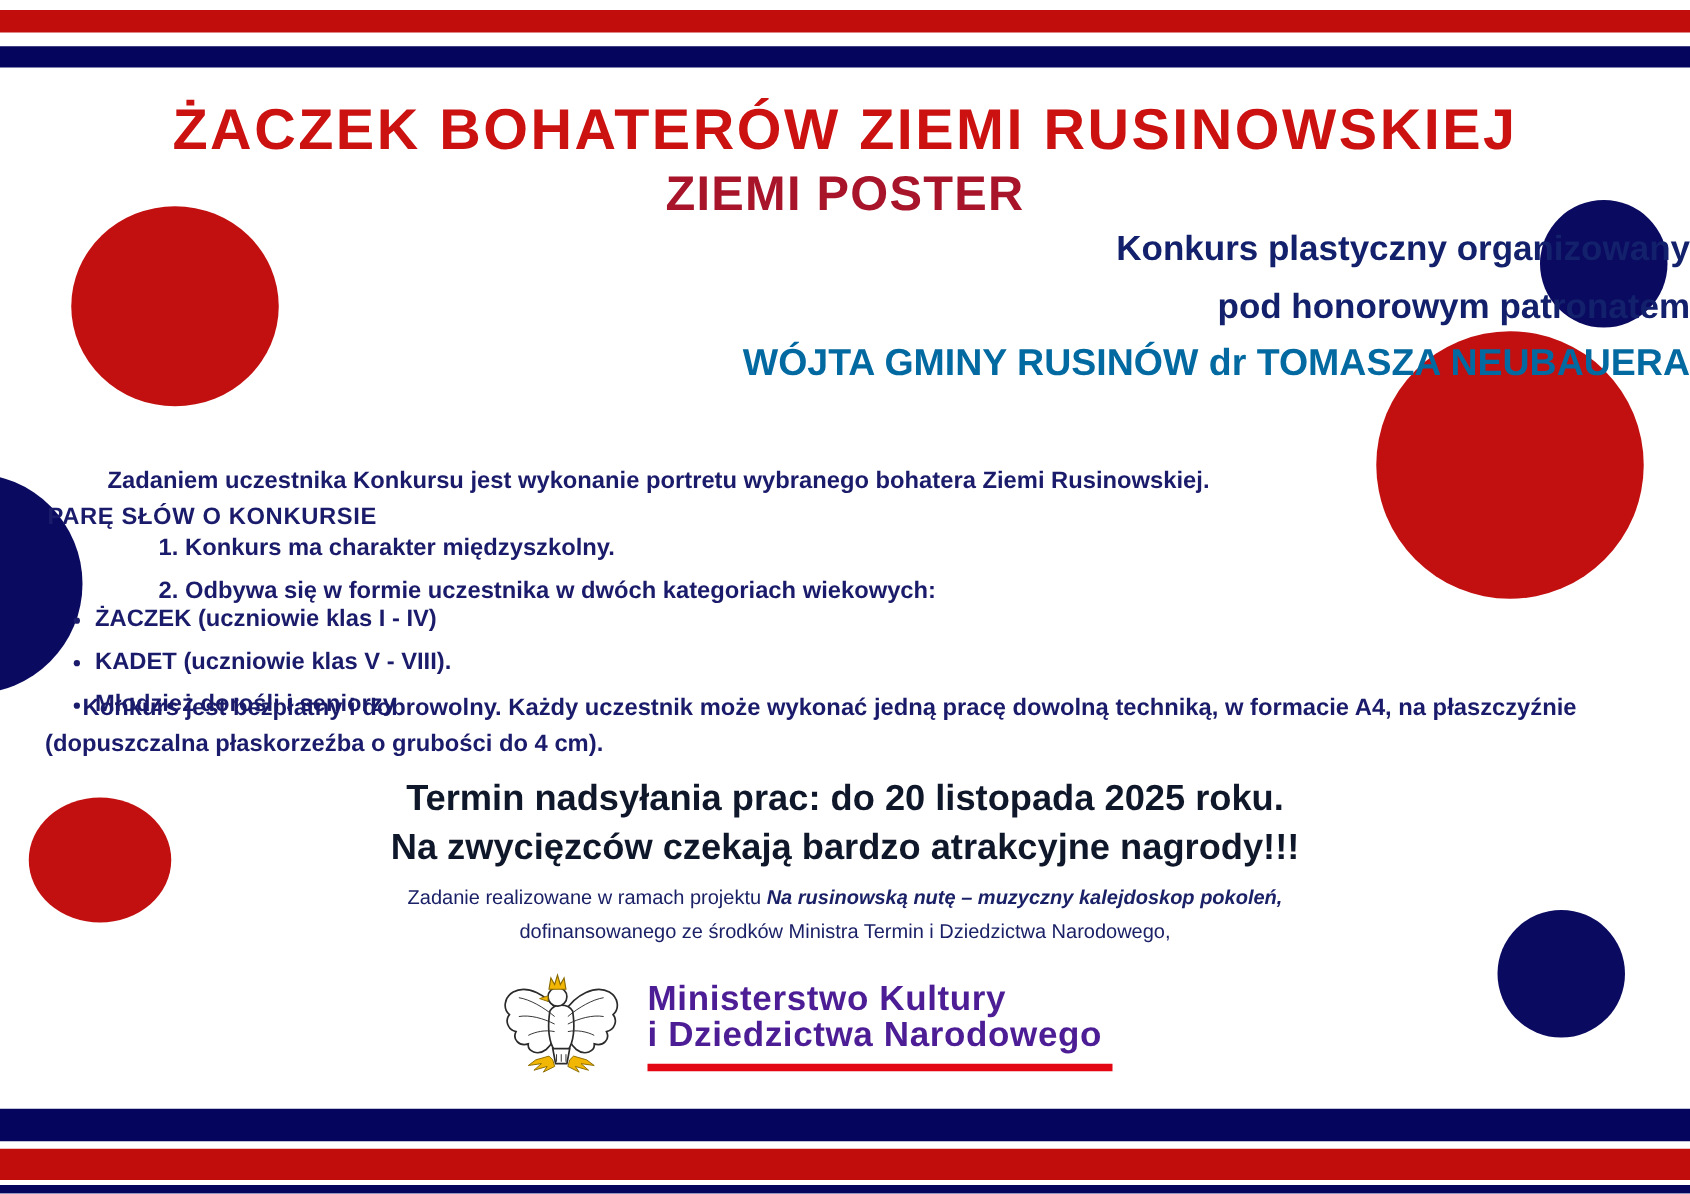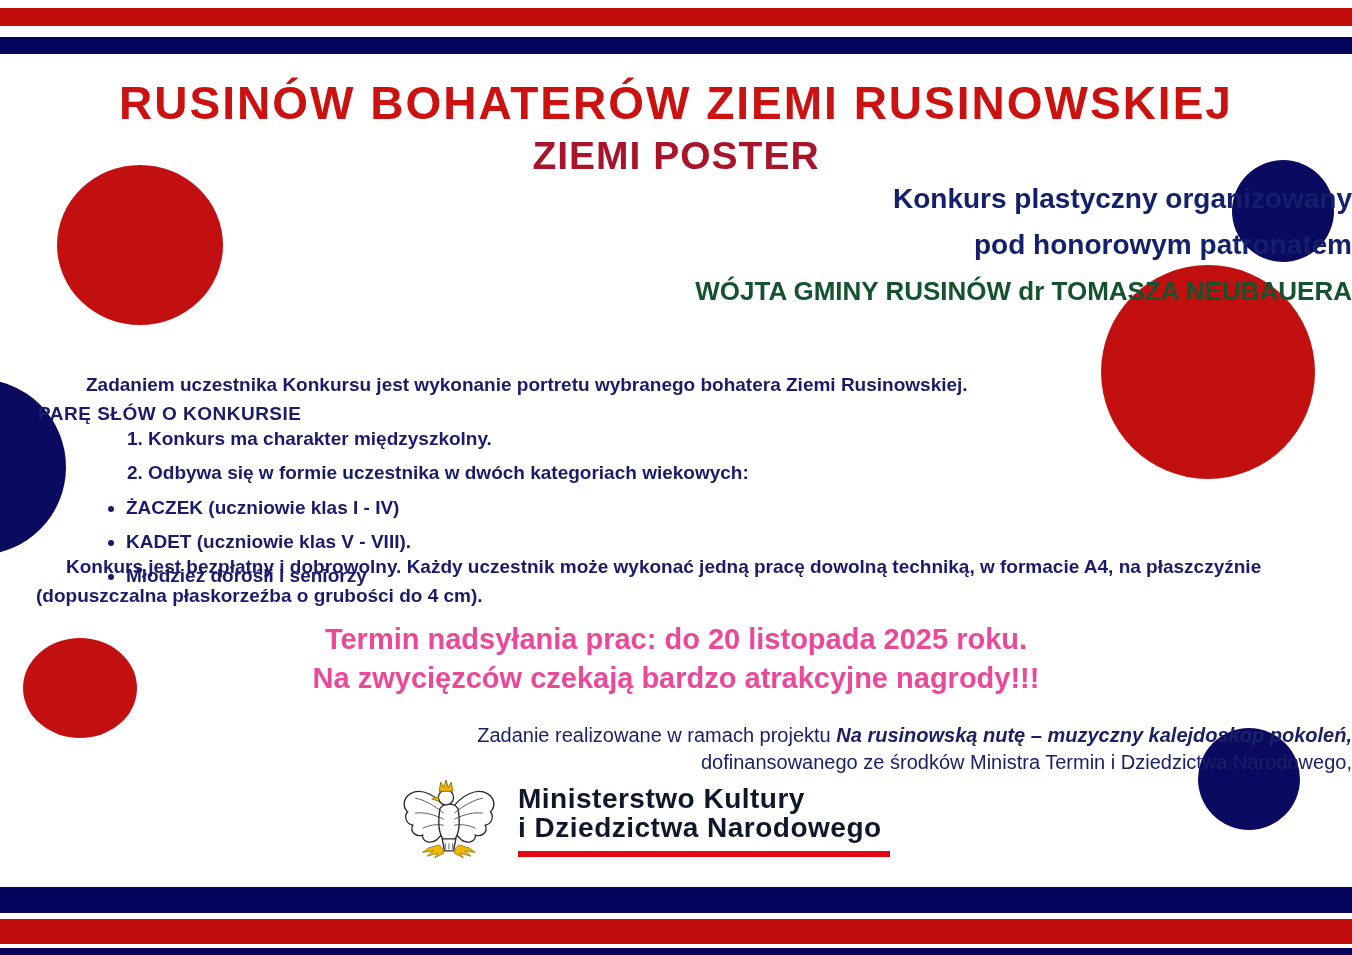--- a/index.html
+++ b/index.html
@@ -31,45 +31,45 @@
     font-size:46px;font-weight:700;letter-spacing:2px;color:#CC1111;
   }
   .title2{
     top:134px;left:0;width:100%;text-align:center;
     font-size:39px;font-weight:700;letter-spacing:1px;color:#A8152B;
   }
   .intro{
     top:176px;left:0;width:100%;text-align:right;
     font-size:28px;font-weight:600;line-height:46px;color:#13206B;
   }
-  .intro .patron{font-size:26px;color:#14532d;}
+  .intro .patron{font-size:30px;color:#0369a1;}
   .bodytext{color:#1B1B6B;font-weight:600;font-size:19px;}
   .task-line{top:374px;left:57px;margin-left:29px;}
   .about-heading{top:403px;left:38px;letter-spacing:0.5px;}
   .num-list{top:426px;left:0;margin:0;padding:0 0 0 148px;list-style:decimal;}
   .num-list li{margin-bottom:8px;line-height:26px;}
-  .bullet-list{top:483px;left:0;margin:12px;padding:0 0 0 114px;list-style:disc;}
+  .bullet-list{top:483px;left:0;margin:0;padding:0 0 0 76px;list-style:disc;}
   .bullet-list li{margin-bottom:8px;line-height:26px;}
   .paragraph{
     top:552px;left:36px;width:1286px;text-indent:30px;line-height:29px;
   }
   .deadline{
     top:620px;left:0;width:100%;text-align:center;
-    font-size:29px;font-weight:600;line-height:39px;color:#ec4899;
+    font-size:29px;font-weight:600;line-height:39px;color:#0f172a;
   }
   .project{
-    top:705px;left:0;width:100%;text-align:right;
-    font-size:20px;font-weight:500;line-height:27px;color:#1B2167;margin-top:17px;
+    top:705px;left:0;width:100%;text-align:center;
+    font-size:16px;font-weight:500;line-height:27px;color:#1B2167;
   }
   .project .proj-name{font-weight:700;font-style:italic;}
   .ministry{top:776px;left:400px;display:flex;align-items:flex-start;}
   .eagle{width:98px;height:88px;flex:0 0 auto;}
   .ministry-text{margin-left:20px;padding-top:8px;}
   .ministry-line{
-    font-size:28px;font-weight:600;color:#0f172a;line-height:29px;letter-spacing:0.5px;
+    font-size:28px;font-weight:600;color:#4c1d95;line-height:29px;letter-spacing:0.5px;
   }
   .ministry-bar{margin-top:9px;width:372px;height:6px;background:#E30613;}
 </style>
 </head>
 <body>
 
 <div class="poster">
 
   <div class="stripe red stripe-top-red"></div>
   <div class="stripe navy stripe-top-navy"></div>
@@ -77,21 +77,21 @@
   <div class="stripe red stripe-bottom-red"></div>
   <div class="stripe navy stripe-bottom-navy-thin"></div>
 
   <div class="circle red c-red-tl"></div>
   <div class="circle navy c-navy-r"></div>
   <div class="circle red c-red-r"></div>
   <div class="circle navy c-navy-l"></div>
   <div class="circle red c-red-bl"></div>
   <div class="circle navy c-navy-br"></div>
 
-  <div class="txt title">RUSINÓW BOHATERÓW ZIEMI RUSINOWSKIEJ</div>
+  <div class="txt title">ŻACZEK BOHATERÓW ZIEMI RUSINOWSKIEJ</div>
   <div class="txt title2">ZIEMI POSTER</div>
 
   <div class="txt intro">
     <div>Konkurs plastyczny organizowany</div>
     <div>pod honorowym patronatem</div>
     <div class="patron">WÓJTA GMINY RUSINÓW dr TOMASZA NEUBAUERA</div>
   </div>
 
   <div class="txt bodytext task-line">Zadaniem uczestnika Konkursu jest wykonanie portretu wybranego bohatera Ziemi Rusinowskiej.</div>
   <div class="txt bodytext about-heading">PARĘ SŁÓW O KONKURSIE</div>

